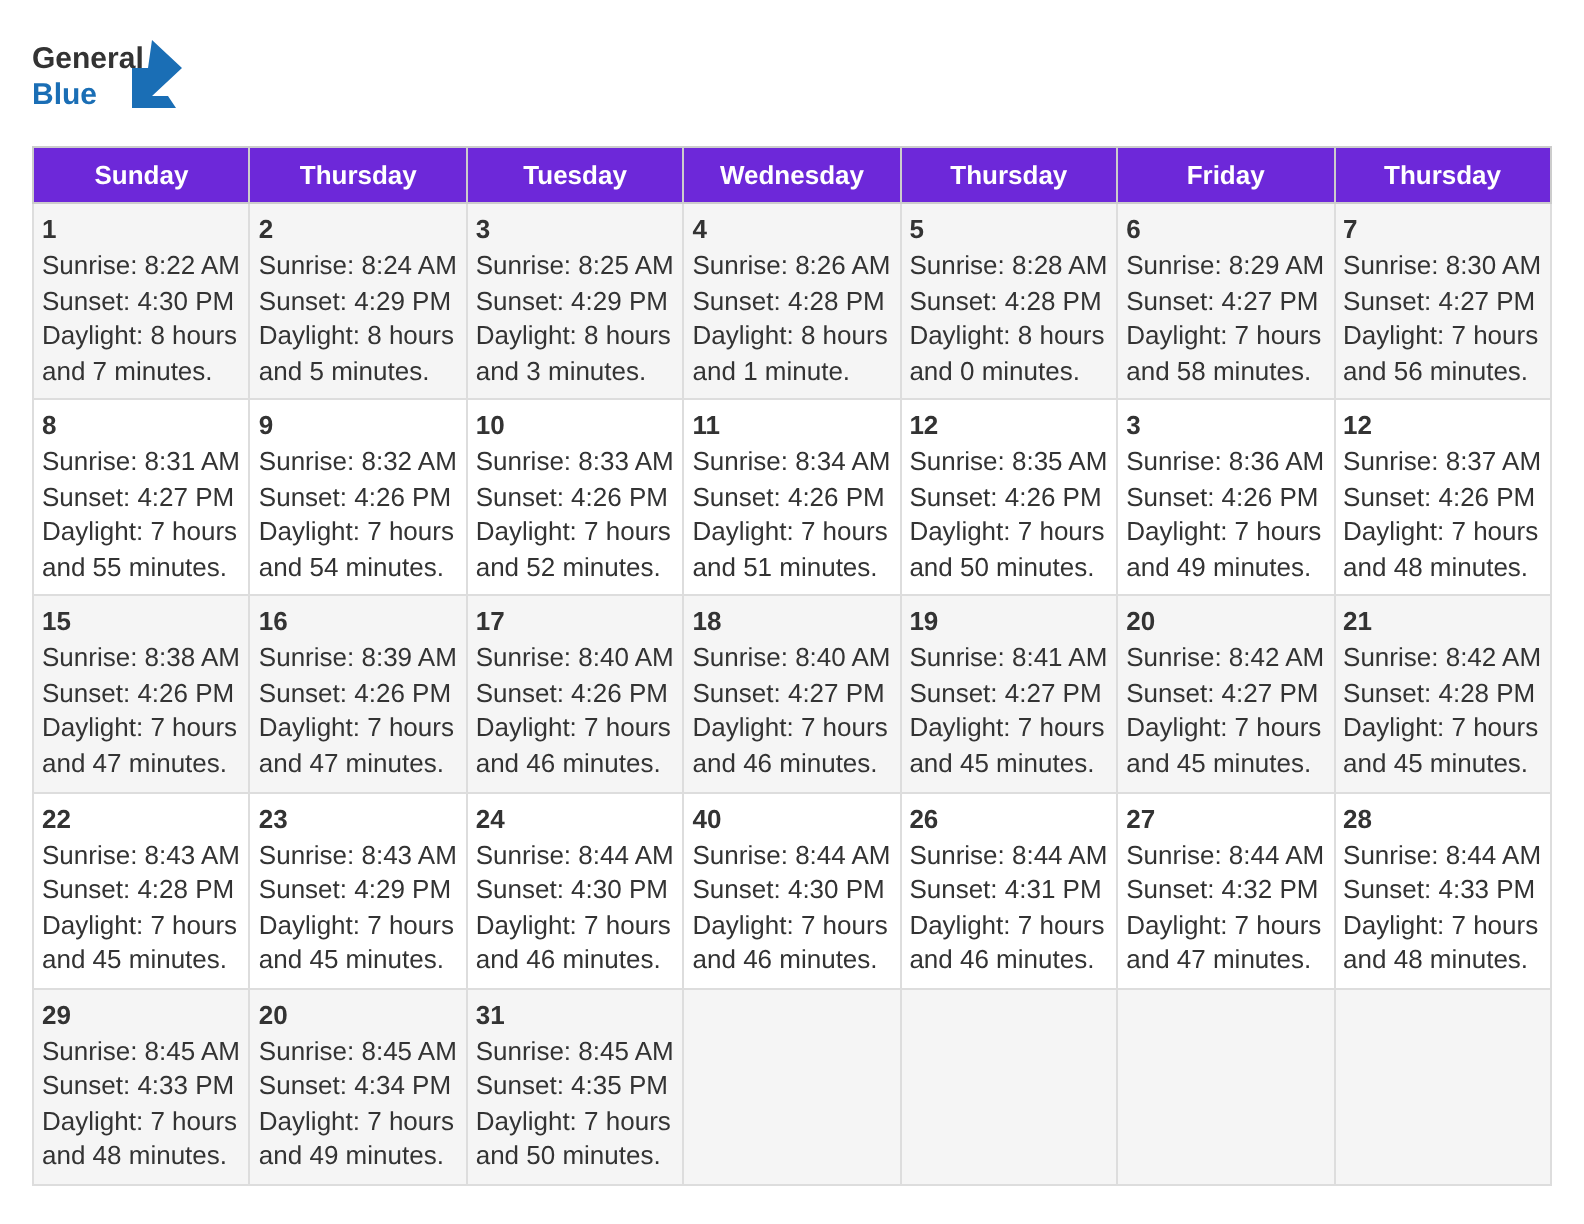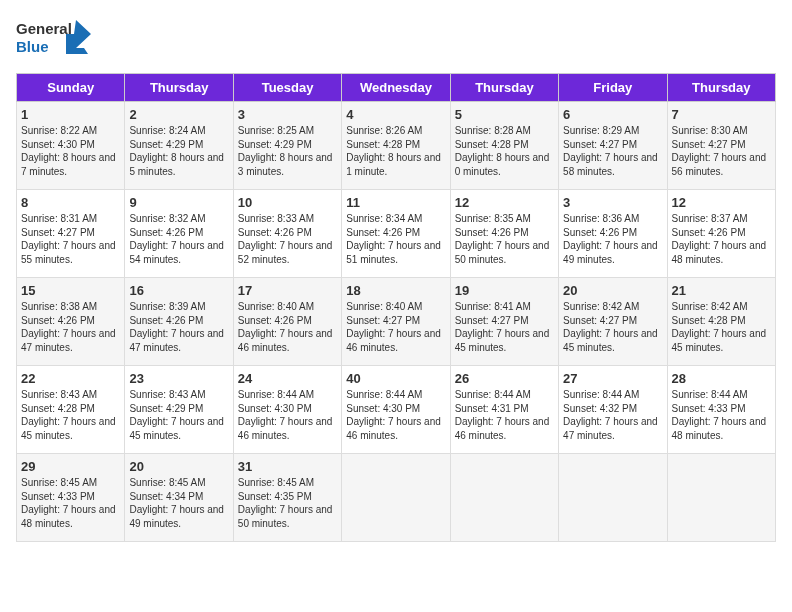--- a/index.html
+++ b/index.html
@@ -60,21 +60,21 @@
     tbody tr:nth-child(odd) td {
       background: #f5f5f5;
     }
     .day-num {
       font-size: 13px;
       font-weight: bold;
       display: block;
       margin-bottom: 2px;
     }
     .day-info {
-      font-size: 10px;
+      font-size: 13px;
       line-height: 1.35;
       color: #333;
     }
     td.empty {
       background: #f9f9f9;
     }
   </style>
 </head>
 <body>
 

